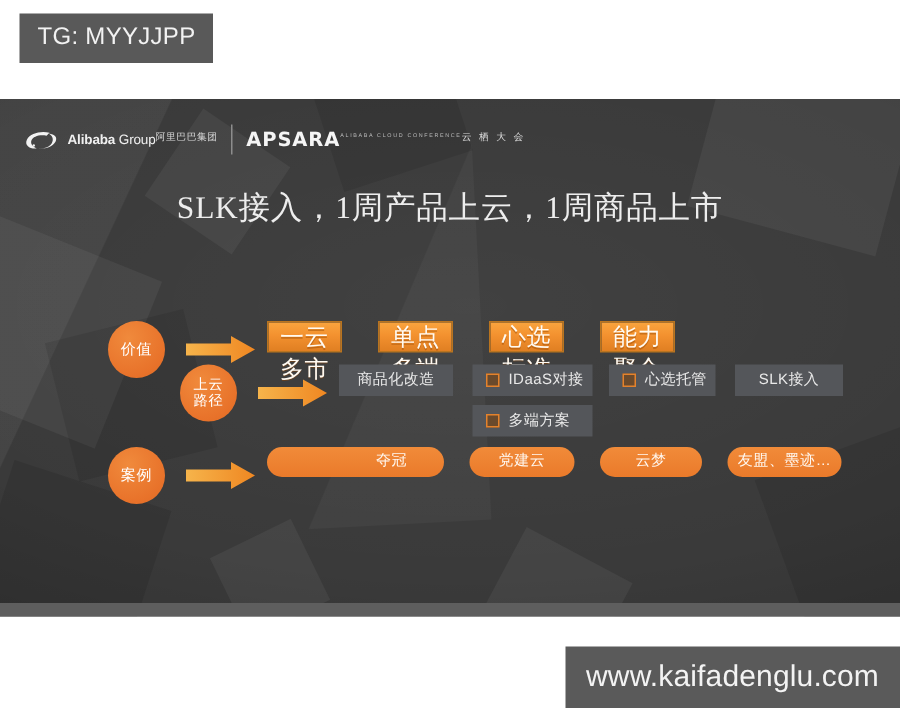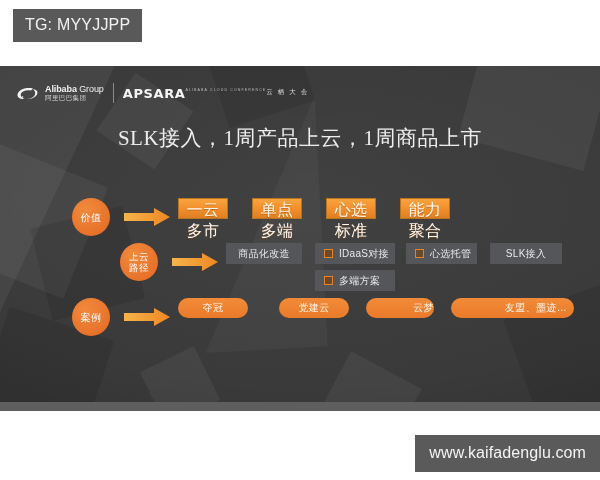--- a/index.html
+++ b/index.html
@@ -41,41 +41,41 @@
     background:radial-gradient(120% 95% at 52% 40%, rgba(255,255,255,.035) 0%, rgba(0,0,0,0) 55%, rgba(0,0,0,.22) 100%);
   }
   #slide .footstrip{
     position:absolute;left:0;bottom:0;width:600px;height:9px;background:#5e5e5e;
   }
 
   
   #logo{position:absolute;left:16px;top:14px;display:flex;align-items:center;height:26px;}
   #logo .ali{display:flex;align-items:center;}
   #logo .alimark{width:24px;height:15px;margin-right:5px;}
-  #logo .alitxt{display:flex;flex-direction:column;justify-content:center;}
+  #logo .alitxt{display:flex;flex-direction:row;justify-content:center;}
   #logo .alitxt .en{font-size:9px;color:#f0f0f0;line-height:10px;font-weight:bold;letter-spacing:-.1px;white-space:nowrap;}
   #logo .alitxt .en span{font-weight:normal;}
   #logo .alitxt .cn{font-size:6.5px;color:#d8d8d8;line-height:8px;letter-spacing:.4px;white-space:nowrap;}
   #logo .divider{width:1px;height:20px;background:#8d8d8d;margin:0 9px;}
   #logo .aps{display:flex;flex-direction:row;justify-content:center;}
   #logo .aps .en{font-size:13px;color:#f5f5f5;font-weight:bold;line-height:13px;letter-spacing:.6px;font-family:"DejaVu Sans",sans-serif;}
   #logo .aps .sub{font-size:3.6px;color:#bdbdbd;line-height:6px;letter-spacing:1.1px;white-space:nowrap;}
   #logo .aps .cn{font-size:6.5px;color:#dcdcdc;line-height:9px;letter-spacing:5px;white-space:nowrap;}
 
   
   #title{
     position:absolute;left:0;top:58px;width:600px;text-align:center;
     color:#ededed;font-size:21px;letter-spacing:.5px;
     font-family:"Liberation Serif","DejaVu Serif",serif;
     white-space:nowrap;
   }
 
   
   .row{position:absolute;left:0;width:600px;display:flex;align-items:flex-start;}
-  #row-value{top:132px;}
+  #row-value{top:148px;}
   #row-path{top:177px;margin-left:48px;}
   #row-case{top:232px;}
 
   .row-head{width:118px;display:flex;align-items:center;padding-left:72px;box-sizing:border-box;}
   .circle{
     width:38px;height:38px;border-radius:50%;
     background:radial-gradient(circle at 36% 30%, #f08a3c 0%, #e8722a 70%, #dd6a24 100%);
     color:#ffffff;font-size:10px;line-height:11px;
     display:flex;flex-direction:column;align-items:center;justify-content:center;
     text-align:center;letter-spacing:.5px;flex:none;
@@ -118,21 +118,21 @@
     height:20px;border-radius:11px;
     background:linear-gradient(180deg,#f18b39 0%,#ea7a2a 100%);
     color:#fff7ef;font-size:10px;line-height:20px;text-align:center;
     letter-spacing:.4px;white-space:nowrap;
   }
 
   
   #url-badge{
     position:absolute;right:0;bottom:8px;
     background:#5a5a5a;color:#f3f3f3;
-    font-size:16px;line-height:1;padding:10px 14px 11px 14px;
+    font-size:20px;line-height:1;padding:10px 14px 11px 14px;
     letter-spacing:.1px;white-space:nowrap;
   }
 </style>
 </head>
 <body>
 
 <div id="tg-badge">TG: MYYJJPP</div>
 
 <div id="slide">
 
@@ -239,24 +239,24 @@
         <span>案例</span>
       </div>
     </div>
     <div class="arrow">
       <svg width="46" height="20" viewBox="0 0 46 20">
         <path d="M0 6 H30 V1 L46 10 L30 19 V14 H0 Z" fill="url(#ag1)"></path>
       </svg>
     </div>
     <div class="row-body">
       <div class="chips">
-        <div class="cpill" style="width:70px;margin-right:31px;">夺冠</div>
+        <div class="cpill" style="width:70px;margin-right:17px;padding-left:48px;">夺冠</div>
         <div class="cpill" style="width:70px;margin-right:17px;">党建云</div>
-        <div class="cpill" style="width:68px;margin-right:17px;text-align:right;">云梦</div>
-        <div class="cpill" style="width:76px;padding-left:47px;">友盟、墨迹…</div>
+        <div class="cpill" style="width:68px;margin-right:17px;">云梦</div>
+        <div class="cpill" style="width:76px;">友盟、墨迹…</div>
       </div>
     </div>
   </div>
 
   <div class="footstrip"></div>
 </div>
 
 <div id="url-badge">www.kaifadenglu.com</div>
 
 </body></html>

